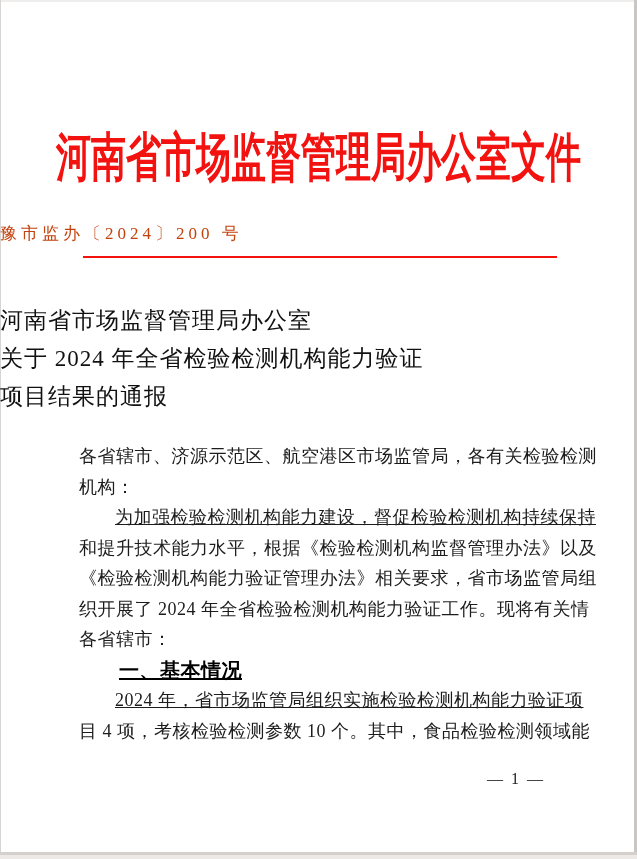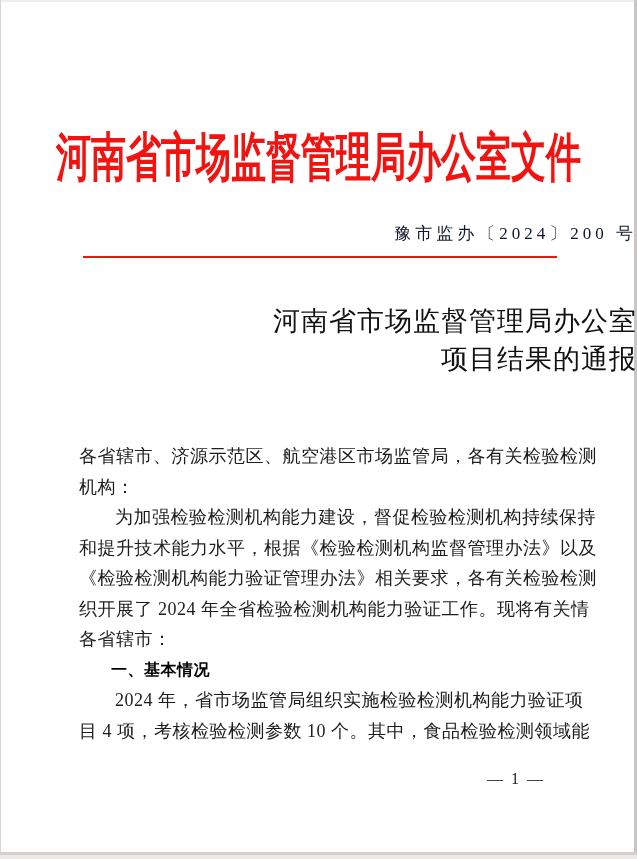--- a/index.html
+++ b/index.html
@@ -30,55 +30,55 @@
     font-size: 35px;
     line-height: 40px;
     letter-spacing: 0px;
     transform: scaleY(1.5);
     transform-origin: center top;
     white-space: nowrap;
   }
   .doc-number {
     position: absolute;
     top: 222px; left: 0; right: 0;
-    text-align: right;
+    text-align: left;
     font-size: 17px;
     letter-spacing: 4px;
-    color: #0f172a;
+    color: #c2410c;
   }
   .red-rule {
     position: absolute;
     top: 256px; left: 83px;
     width: 474px; height: 2px;
     background: var(--accent);
   }
   .doc-title {
     position: absolute;
     top: 302px; left: 0; right: 0;
-    text-align: right;
-    font-size: 27px;
+    text-align: left;
+    font-size: 23px;
     line-height: 38px;
     letter-spacing: 1px;
     color: #111;
   }
   .body-text {
     position: absolute;
     top: 441px; left: 59px;
     width: 519px;
     font-size: 18px;
     line-height: 30.5px;
     letter-spacing: 0.5px;
     color: #1c1c1c;
   }
   .body-line { white-space: nowrap; margin-left: 20px; }
-  .indent { text-indent: 2em; }
+  .indent { text-indent: 2em; text-decoration: underline; }
   .heading {
     font-weight: bold;
     font-family: "Liberation Sans", "DejaVu Sans", sans-serif;
-    font-size: 16px;
+    font-size: 20px;
     color: #000;
   }
   .page-number {
     position: absolute;
     top: 770px; right: 92px;
     font-size: 16px;
     letter-spacing: 2px;
     color: #222;
   }
 </style>
@@ -93,29 +93,30 @@
   <div class="edge-bottom"></div>
 
   <div class="red-banner">河南省市场监督管理局办公室文件</div>
 
   <div class="doc-number">豫市监办〔2024〕200 号</div>
 
   <div class="red-rule"></div>
 
   <div class="doc-title">
     <div>河南省市场监督管理局办公室</div>
+    <div>关于 2024 年全省检验检测机构能力验证</div>
     <div>项目结果的通报</div>
   </div>
 
   <div class="body-text">
     <div class="body-line">各省辖市、济源示范区、航空港区市场监管局，各有关检验检测</div>
     <div class="body-line">机构：</div>
     <div class="body-line indent">为加强检验检测机构能力建设，督促检验检测机构持续保持</div>
     <div class="body-line">和提升技术能力水平，根据《检验检测机构监督管理办法》以及</div>
-    <div class="body-line">《检验检测机构能力验证管理办法》相关要求，各有关检验检测</div>
+    <div class="body-line">《检验检测机构能力验证管理办法》相关要求，省市场监管局组</div>
     <div class="body-line">织开展了 2024 年全省检验检测机构能力验证工作。现将有关情</div>
     <div class="body-line">各省辖市：</div>
     <div class="body-line indent heading">一、基本情况</div>
     <div class="body-line indent">2024 年，省市场监管局组织实施检验检测机构能力验证项</div>
     <div class="body-line">目 4 项，考核检验检测参数 10 个。其中，食品检验检测领域能</div>
   </div>
 
   <div class="page-number">— 1 —</div>
 
 </div>

